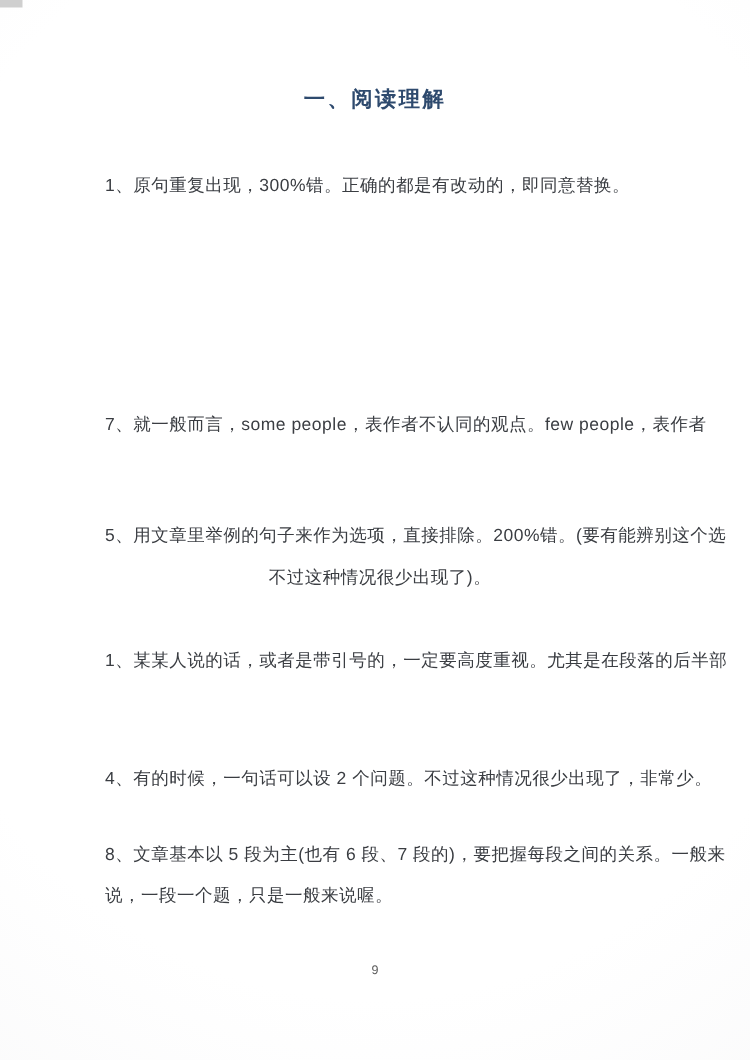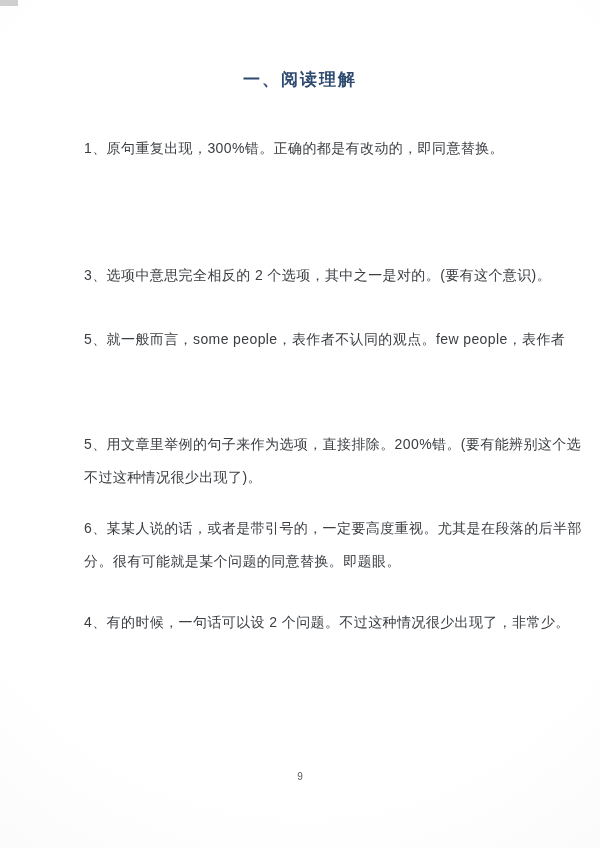--- a/index.html
+++ b/index.html
@@ -53,21 +53,21 @@
     letter-spacing: 0.4px;
   }
   .item .line {
     line-height: 33px;
     white-space: nowrap;
   }
   .item-1 { top: 132px; }
   .item-2 { top: 197px; }
   .item-3 { top: 259px; }
   .item-4 { top: 323px; }
-  .item-5 { top: 428px; }
+  .item-5 { top: 412px; text-align: center; }
   .item-6 { top: 512px; }
   .item-7 { top: 606px; }
   .item-8 { top: 667px; }
   .page-number {
     position: absolute;
     top: 771px;
     left: 0;
     width: 600px;
     text-align: center;
     font-size: 10px;
@@ -81,38 +81,38 @@
 
   <div class="scan-artifact"></div>
 
   <div class="doc-title">一、阅读理解</div>
 
   <div class="item item-1">
     <div class="line">1、原句重复出现，300%错。正确的都是有改动的，即同意替换。</div>
   </div>
 
 
-  <div class="item item-3">
-    <div class="line">3、选项中意思完全相反的 2 个选项，其中之一是对的。(要有这个意识)。</div>
-  </div>
 
   <div class="item item-4">
-    <div class="line">5、就一般而言，some people，表作者不认同的观点。few people，表作者</div>
+    <div class="line">7、就一般而言，some people，表作者不认同的观点。few people，表作者</div>
   </div>
 
   <div class="item item-5">
     <div class="line">5、用文章里举例的句子来作为选项，直接排除。200%错。(要有能辨别这个选</div>
     <div class="line">不过这种情况很少出现了)。</div>
   </div>
 
   <div class="item item-6">
-    <div class="line">6、某某人说的话，或者是带引号的，一定要高度重视。尤其是在段落的后半部</div>
-    <div class="line">分。很有可能就是某个问题的同意替换。即题眼。</div>
+    <div class="line">1、某某人说的话，或者是带引号的，一定要高度重视。尤其是在段落的后半部</div>
   </div>
 
   <div class="item item-7">
     <div class="line">4、有的时候，一句话可以设 2 个问题。不过这种情况很少出现了，非常少。</div>
   </div>
 
+  <div class="item item-8">
+    <div class="line">8、文章基本以 5 段为主(也有 6 段、7 段的)，要把握每段之间的关系。一般来</div>
+    <div class="line">说，一段一个题，只是一般来说喔。</div>
+  </div>
 
   <div class="page-number">9</div>
 
 </div>
 
 </body></html>

